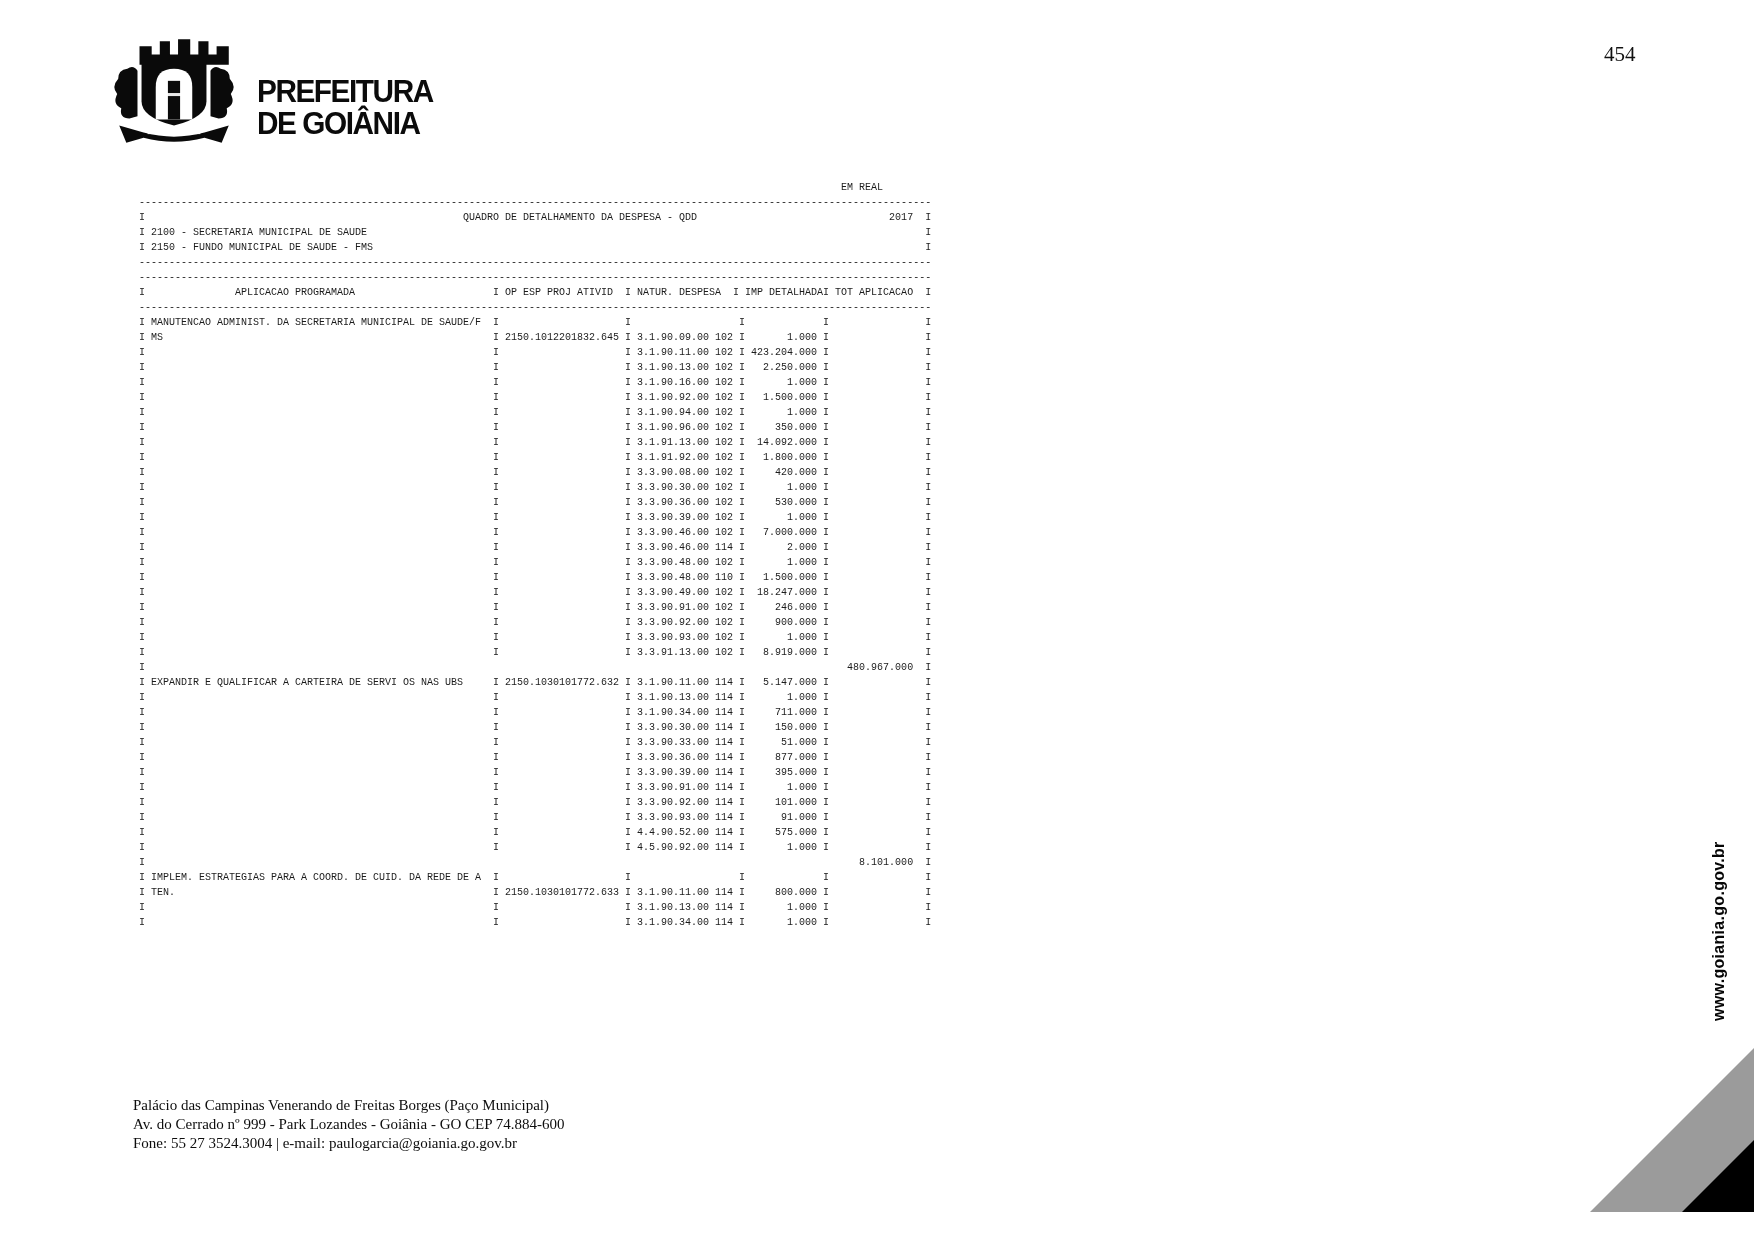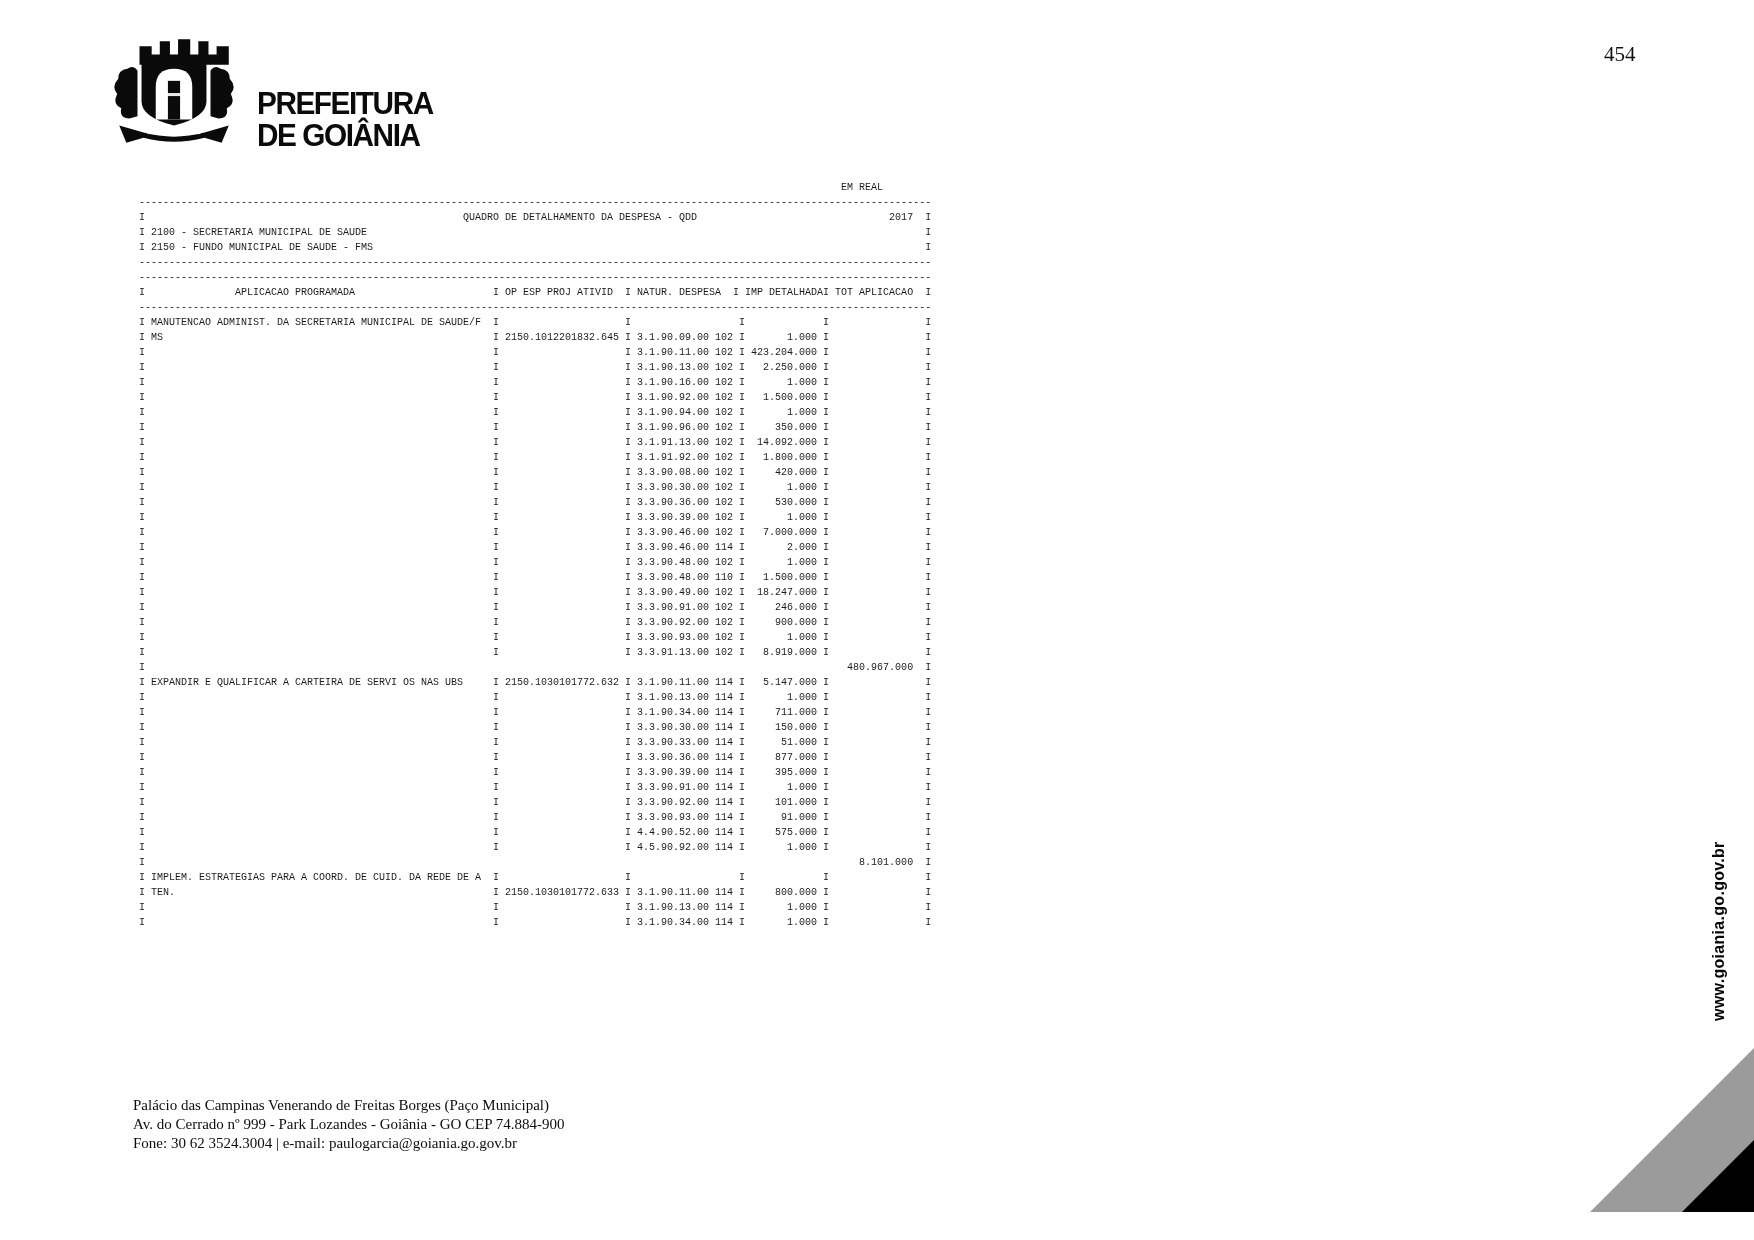--- a/index.html
+++ b/index.html
@@ -4,21 +4,21 @@
 <style>
   html,body{margin:0;padding:0;}
   body{
     width:1754px;height:1240px;position:relative;background:#ffffff;
     font-family:"Liberation Sans",sans-serif;overflow:hidden;color:#111;
   }
   .page-number{
     position:absolute;left:1604px;top:42px;
     font-family:"Liberation Serif",serif;font-size:21px;color:#111;
   }
-  .logo-wrap{position:absolute;left:103px;top:30px;display:flex;align-items:flex-end;}
+  .logo-wrap{position:absolute;left:103px;top:30px;display:flex;align-items:center;}
   .crest{width:142px;height:122px;}
   .logo-text{
     margin-left:12px;margin-top:34px;
     font-family:"Liberation Sans",sans-serif;font-weight:bold;
     font-size:31px;line-height:32px;letter-spacing:-1.5px;color:#0b0b0b;
     transform:scaleX(0.96);transform-origin:left top;
   }
   .report{
     position:absolute;left:139px;top:180px;margin:0;
     font-family:"Liberation Mono","DejaVu Sans Mono",monospace;
@@ -111,20 +111,20 @@
 I                                                          I                     I 4.4.90.52.00 114 I     575.000 I                I
 I                                                          I                     I 4.5.90.92.00 114 I       1.000 I                I
 I                                                                                                                       8.101.000  I
 I IMPLEM. ESTRATEGIAS PARA A COORD. DE CUID. DA REDE DE A  I                     I                  I             I                I
 I TEN.                                                     I 2150.1030101772.633 I 3.1.90.11.00 114 I     800.000 I                I
 I                                                          I                     I 3.1.90.13.00 114 I       1.000 I                I
 I                                                          I                     I 3.1.90.34.00 114 I       1.000 I                I</pre>
 
 <div class="footer-address">
   <div>Palácio das Campinas Venerando de Freitas Borges (Paço Municipal)</div>
-  <div>Av. do Cerrado nº 999 - Park Lozandes - Goiânia - GO CEP 74.884-900</div>
-  <div>Fone: 30 62 3524.3004 | e-mail: paulogarcia@goiania.go.gov.br</div>
+  <div>Av. do Cerrado nº 999 - Park Lozandes - Goiânia - GO CEP 74.884-600</div>
+  <div>Fone: 55 27 3524.3004 | e-mail: paulogarcia@goiania.go.gov.br</div>
 </div>
 
 <div class="site-vertical">www.goiania.go.gov.br</div>
 
 <div class="tri tri-gray" style="background: rgb(155, 155, 155);"></div>
 <div class="tri tri-black" style="background: rgb(0, 0, 0);"></div>
 
 </body></html>

